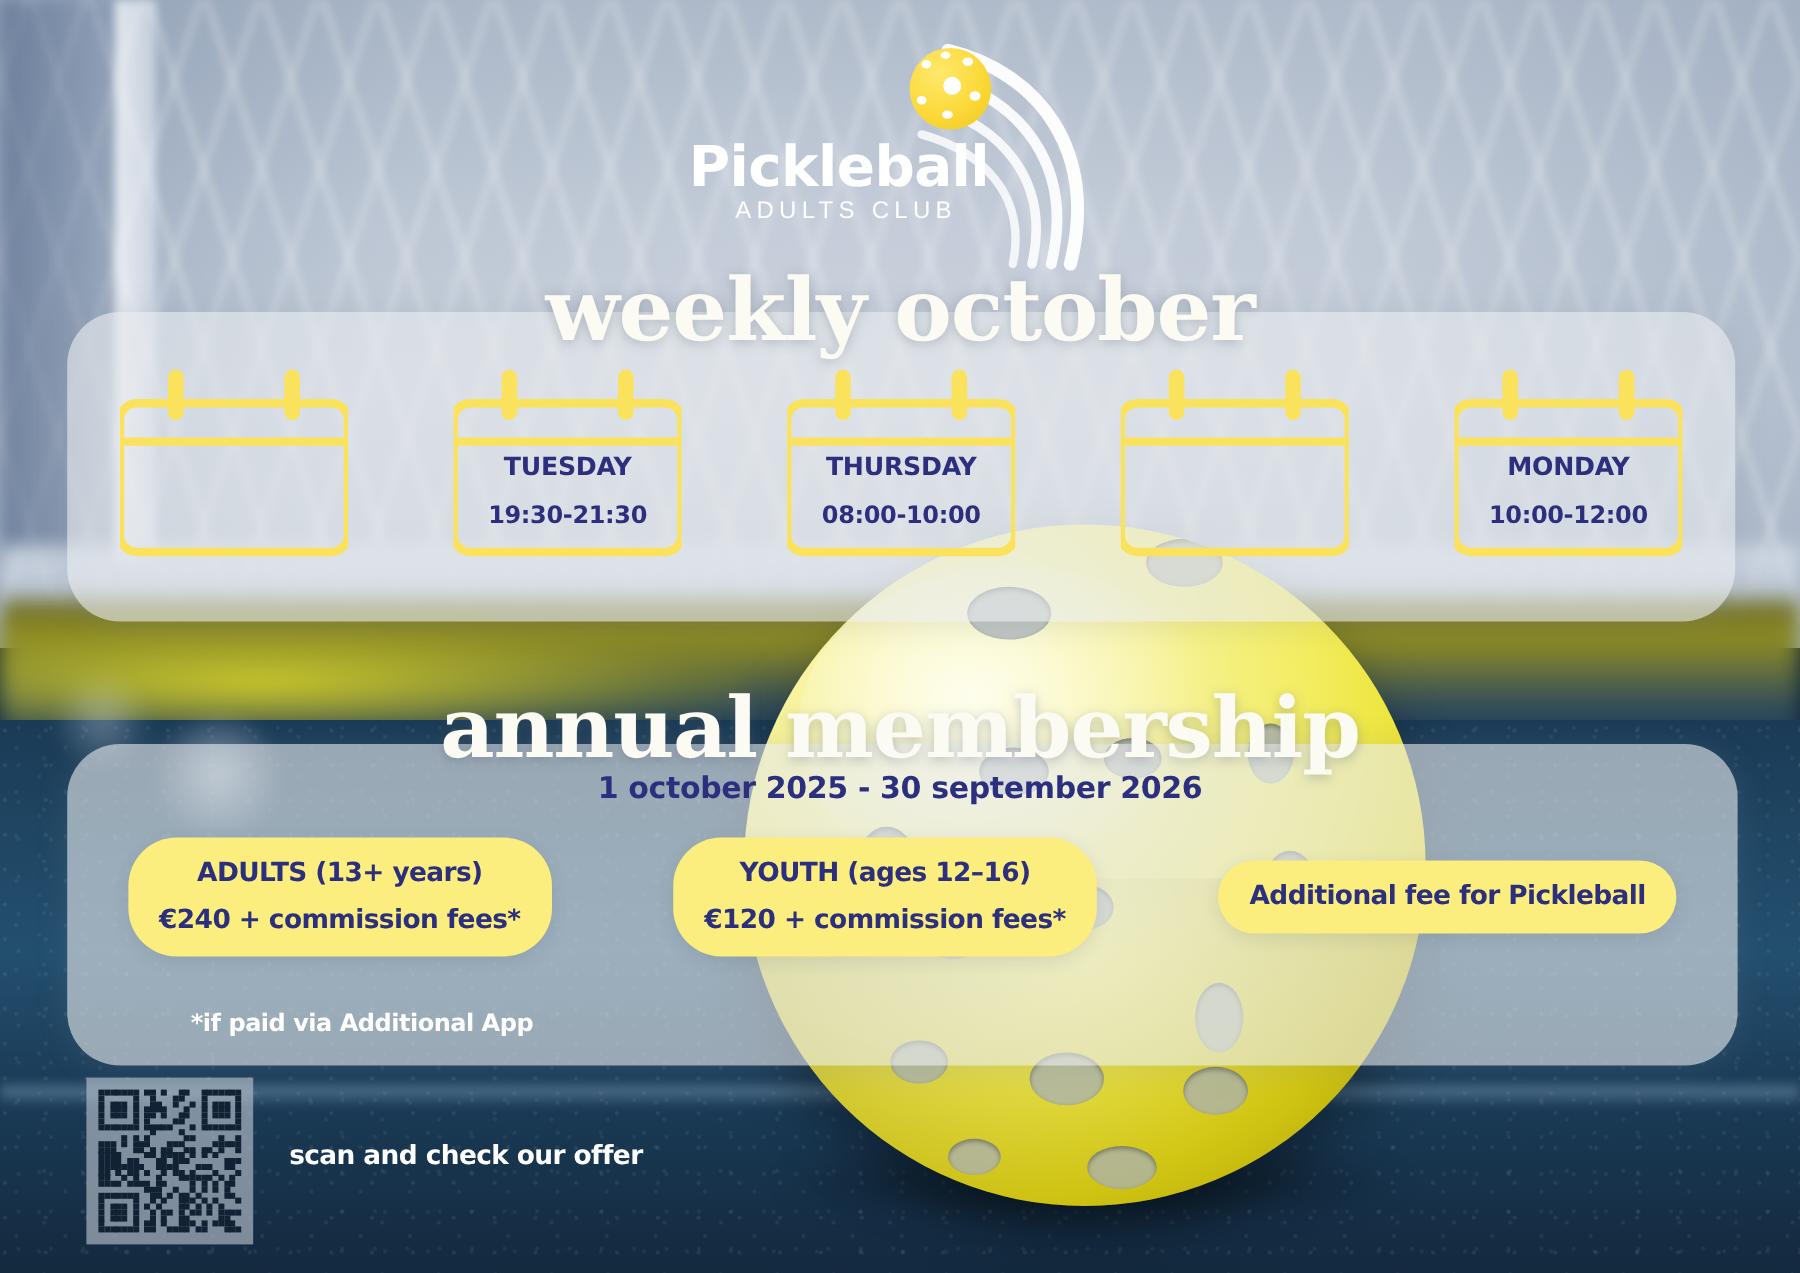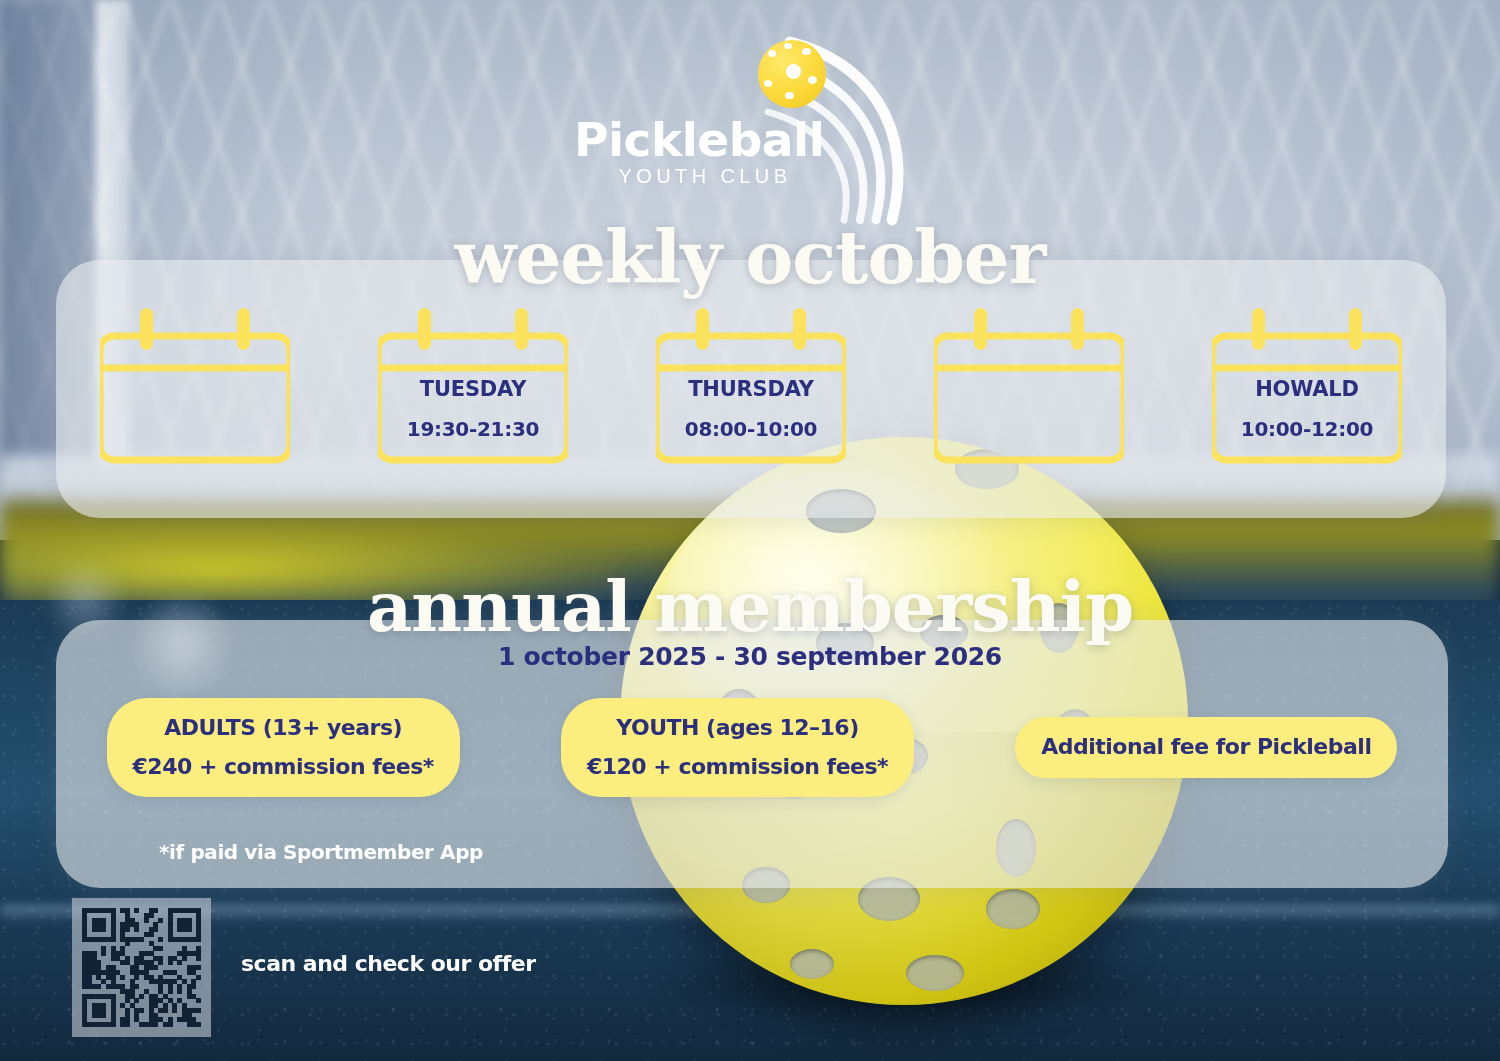--- a/index.html
+++ b/index.html
@@ -277,21 +277,21 @@
       <div class="logo-ball">
         <span class="lh" style="left:28px;top:24px;width:15px;height:15px;"></span>
         <span class="lh" style="left:10px;top:10px;width:8px;height:7px;"></span>
         <span class="lh" style="left:44px;top:8px;width:9px;height:7px;"></span>
         <span class="lh" style="left:6px;top:40px;width:8px;height:7px;"></span>
         <span class="lh" style="left:50px;top:36px;width:9px;height:8px;"></span>
         <span class="lh" style="left:27px;top:52px;width:9px;height:7px;"></span>
         <span class="lh" style="left:26px;top:3px;width:8px;height:6px;"></span>
       </div>
       <div class="logo-wordmark">Pickleball</div>
-      <div class="logo-sub">YOUTH CLUB</div>
+      <div class="logo-sub">ADULTS CLUB</div>
     </div>
   </div>
 
   <div class="h-script h-weekly">weekly october</div>
 
   <div class="days" id="days-row">
       <div class="day">
         <svg class="cal-svg" width="190" height="170" viewBox="0 0 190 170">
           <path d="M14 36 h162 a14 14 0 0 1 14 14 v96 a14 14 0 0 1 -14 14 h-162 a14 14 0 0 1 -14 -14 v-96 a14 14 0 0 1 14 -14 z" fill="none" stroke="#fbe25c" stroke-width="7"></path>
           <line x1="2" y1="68" x2="188" y2="68" stroke="#fbe25c" stroke-width="7"></line>
@@ -332,21 +332,21 @@
         </svg>
       </div>
       <div class="day">
         <svg class="cal-svg" width="190" height="170" viewBox="0 0 190 170">
           <path d="M14 36 h162 a14 14 0 0 1 14 14 v96 a14 14 0 0 1 -14 14 h-162 a14 14 0 0 1 -14 -14 v-96 a14 14 0 0 1 14 -14 z" fill="none" stroke="#fbe25c" stroke-width="7"></path>
           <line x1="2" y1="68" x2="188" y2="68" stroke="#fbe25c" stroke-width="7"></line>
           <rect x="40" y="8" width="13" height="42" rx="6.5" fill="#fbe25c"></rect>
           <rect x="137" y="8" width="13" height="42" rx="6.5" fill="#fbe25c"></rect>
         </svg>
         <div class="day-text">
-          <div class="day-name">HOWALD</div>
+          <div class="day-name">MONDAY</div>
           <div class="day-time">10:00-12:00</div>
         </div>
       </div>
     </div>
 
   <div class="h-script h-annual">annual membership</div>
   <div class="h-dates">1 october 2025 - 30 september 2026</div>
 
   <div class="pills" id="pills-row">
       <div class="pill">
@@ -355,21 +355,21 @@
       </div>
       <div class="pill">
         <div class="pill-l1">YOUTH (ages 12–16)</div>
         <div class="pill-l2">€120 + commission fees*</div>
       </div>
       <div class="pill">
         <div class="pill-l1">Additional fee for Pickleball</div>
       </div>
     </div>
 
-  <div class="footnote">*if paid via Sportmember App</div>
+  <div class="footnote">*if paid via Additional App</div>
 
   <div class="qr-wrap" id="qr-code">
       <span class="qr-cell" style="left: 10px; top: 10px; width: 5px; height: 5px;"></span>
       <span class="qr-cell" style="left: 14.76px; top: 10px; width: 5px; height: 5px;"></span>
       <span class="qr-cell" style="left: 19.52px; top: 10px; width: 5px; height: 5px;"></span>
       <span class="qr-cell" style="left: 24.28px; top: 10px; width: 5px; height: 5px;"></span>
       <span class="qr-cell" style="left: 29.04px; top: 10px; width: 5px; height: 5px;"></span>
       <span class="qr-cell" style="left: 33.8px; top: 10px; width: 5px; height: 5px;"></span>
       <span class="qr-cell" style="left: 38.56px; top: 10px; width: 5px; height: 5px;"></span>
       <span class="qr-cell" style="left: 48.08px; top: 10px; width: 5px; height: 5px;"></span>

